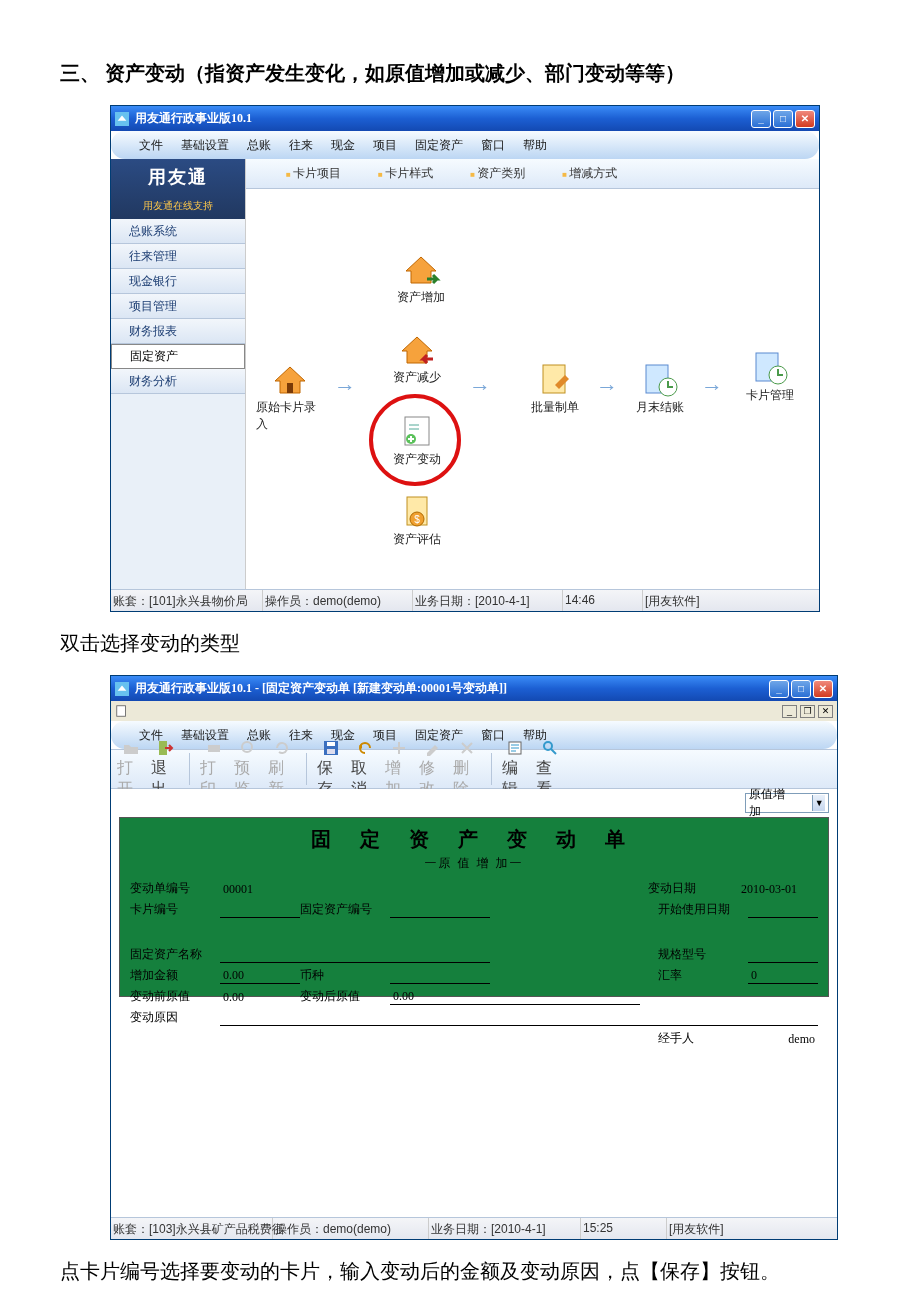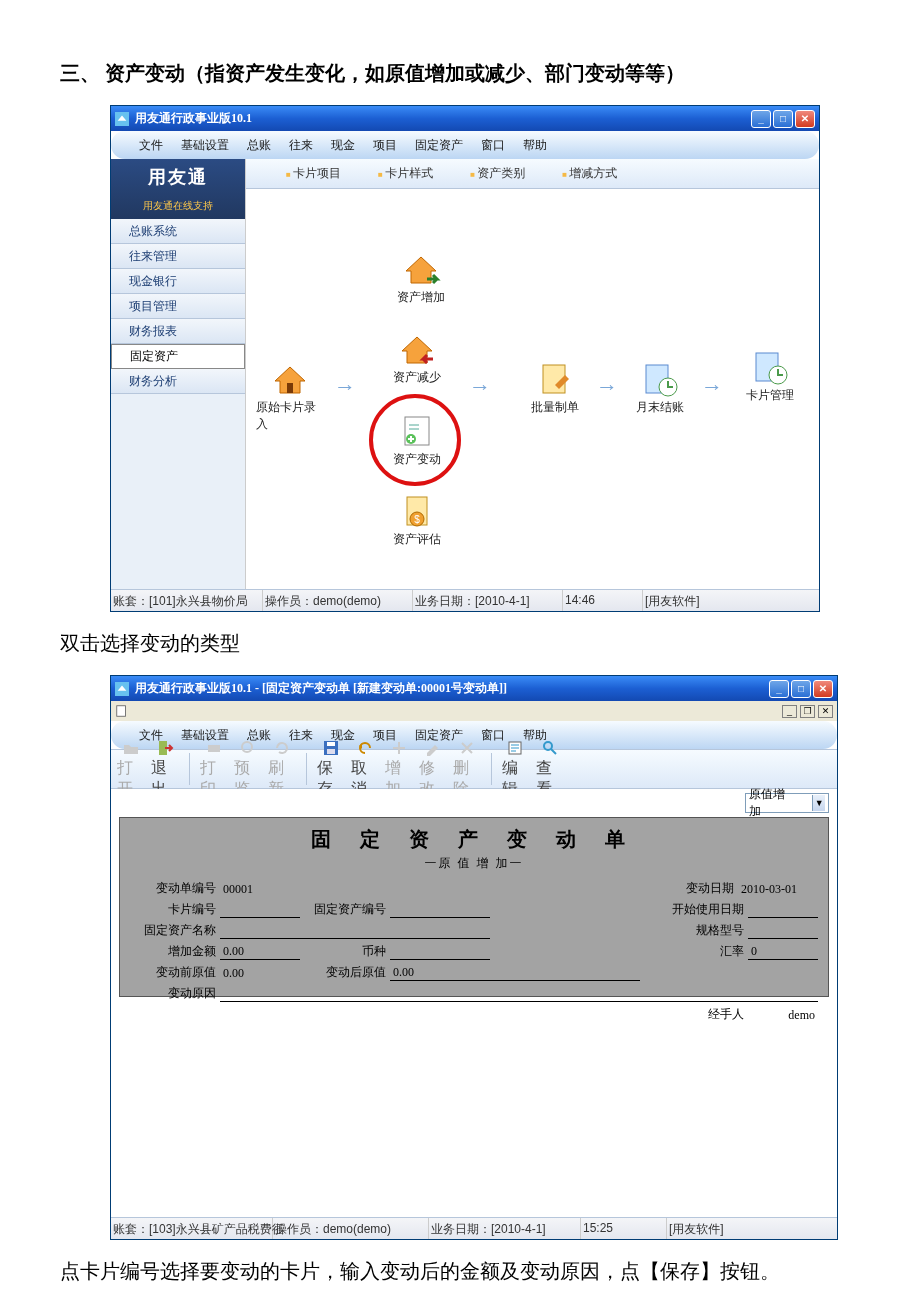--- a/index.html
+++ b/index.html
@@ -46,25 +46,25 @@
   .content2 { background:#fff; height:490px; display:flex; flex-direction:column; }
   .toolbar2 { height:40px; background:linear-gradient(#f6fbff,#dde9f8); border-top:1px solid #b6c6db; border-bottom:1px solid #b6c6db; display:flex; align-items:center; padding:0 6px; gap:6px; font-size:16px; }
   .tool-btn { display:flex; flex-direction:column; align-items:center; width:28px; color:#444; }
   .tool-btn.disabled { color:#aaa; }
   .tool-ic { width:18px; height:18px; margin-bottom:1px; }
   .tool-sep { width:1px; height:32px; background:#b6c6db; margin:0 4px; }
   .combo-row { height:28px; display:flex; align-items:center; justify-content:flex-end; padding-right:8px; background:#fff; }
   .combo { width:84px; height:20px; border:1px solid #7f9db9; background:#fff; font-size:12px; display:flex; align-items:center; padding:0 3px; justify-content:space-between;gap:24px; }
   .combo .caret { width:15px; height:16px; background:linear-gradient(#e8f0fa,#c6d6ee); border-left:1px solid #7f9db9; display:flex; align-items:center; justify-content:center; font-size:9px; }
   .form-wrap { flex:1; padding:0 8px; }
-  .form-panel { border:1px solid #555; height:180px; background:#a3a3a3; padding:4px 10px 8px 10px; font-size:12px; font-family:SimSun; }
+  .form-panel { border:1px solid #555; height:180px; background:#15803d; padding:4px 10px 8px 10px; font-size:12px; font-family:SimSun; }
   .form-title { text-align:center; font-size:20px; font-weight:bold; letter-spacing:12px; margin:4px 0 2px 0; font-family:SimSun; }
   .form-subtitle { text-align:center; font-size:12px; margin-bottom:8px; letter-spacing:2px; }
   .form-row { display:flex; margin-bottom:4px; }
-  .f-label { width:90px; text-align:right; padding-right:4px; }
+  .f-label { width:90px; text-align:left; padding-right:4px; }
   .f-field { border-bottom:1px solid #000; min-width:70px; padding:0 3px; text-align:left; font-family:SimSun; }
   .f-field.static { border-bottom:none; }
   .f-field.left { text-align:left; }
   .group { display:flex; align-items:flex-end; }
 </style>
 </head>
 <body>
 
 <h2 class="doc-heading">三、 资产变动（指资产发生变化，如原值增加或减少、部门变动等等）</h2>
 
@@ -346,21 +346,21 @@
             <div class="f-label">开始使用日期</div>
             <div class="f-field left" style="width:70px;"></div>
           </div>
         </div>
 
         <div class="form-row">
           <div class="group">
             <div class="f-label">固定资产名称</div>
             <div class="f-field left" style="width:270px;"></div>
           </div>
-          <div class="group" style="margin-left:auto;">
+          <div class="group" style="margin-left:auto;margin-top:24px;">
             <div class="f-label">规格型号</div>
             <div class="f-field left" style="width:70px;"></div>
           </div>
         </div>
 
         <div class="form-row">
           <div class="group">
             <div class="f-label">增加金额</div>
             <div class="f-field" style="width:80px;">0.00</div>
           </div>

